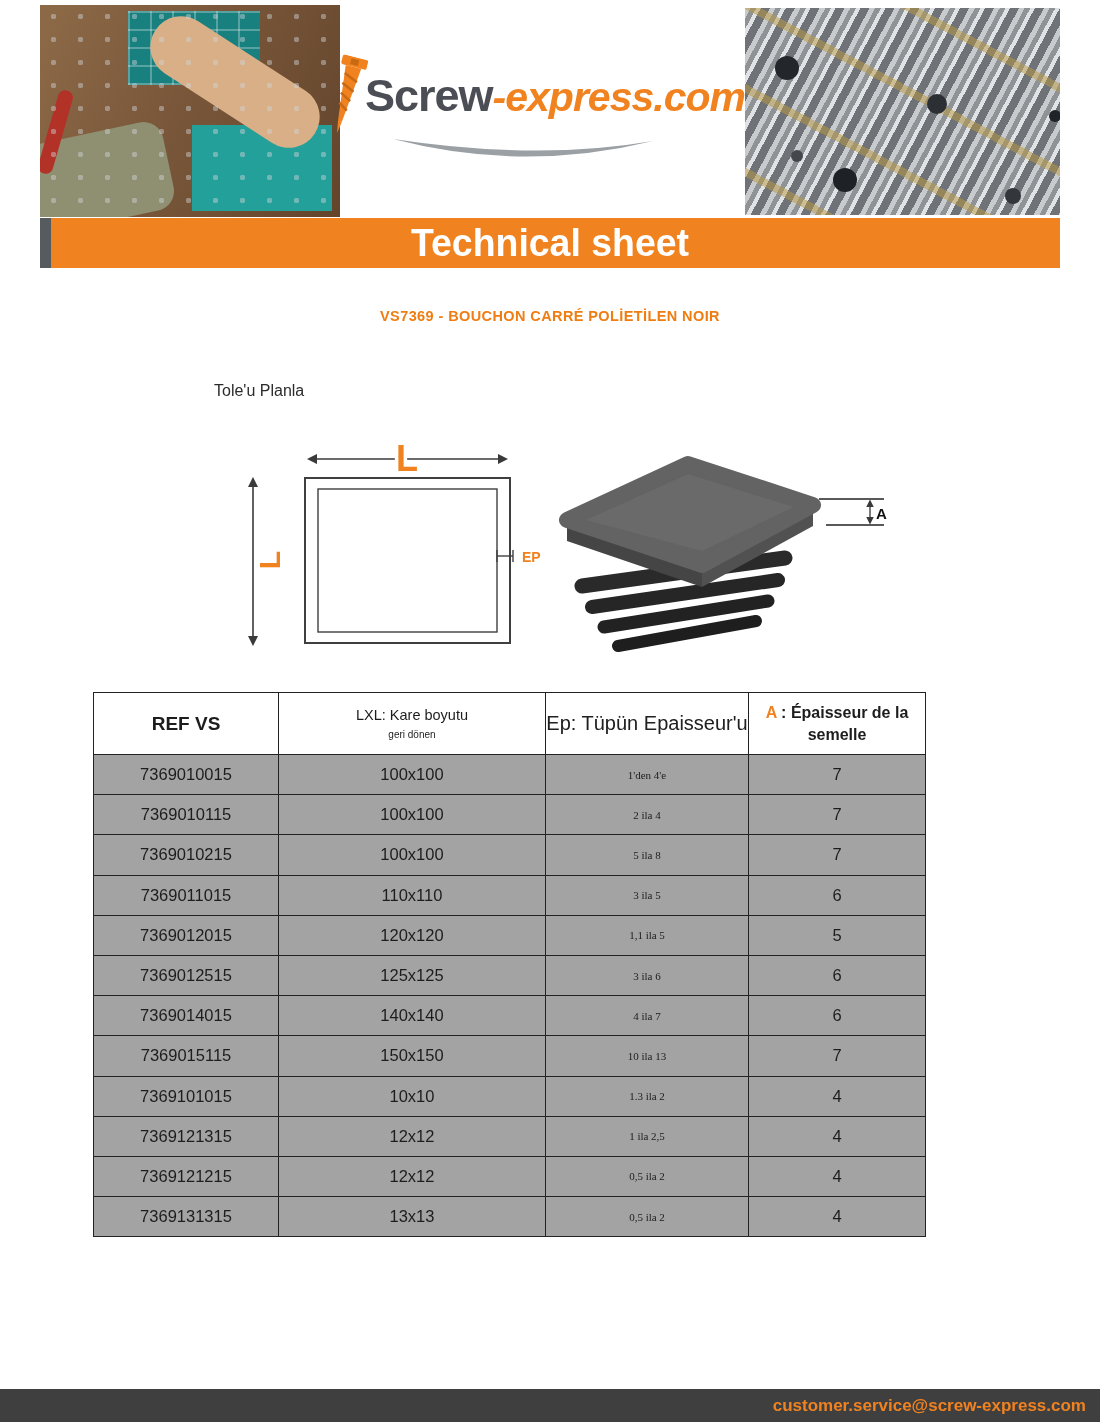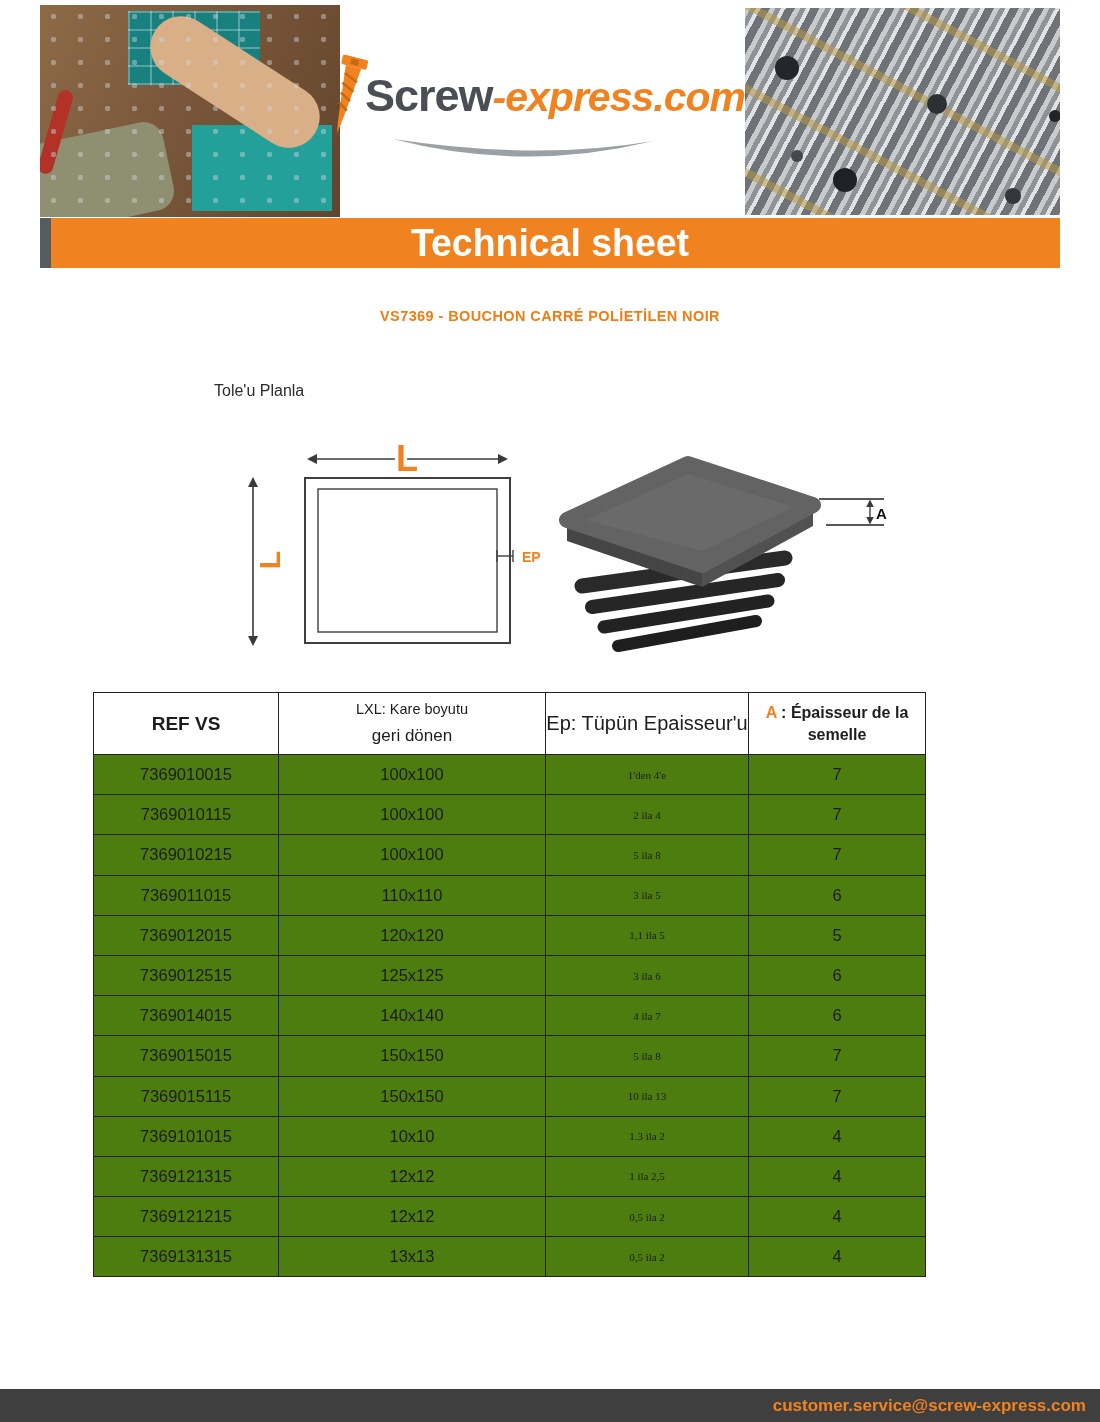--- a/index.html
+++ b/index.html
@@ -55,24 +55,24 @@
   .plan-label { position:absolute; left:170px; top:382px; font-size:16px; color:#2b2b2b;margin-left:44px; }
 
   
   .diagram { position:absolute; left:220px; top:438px; }
 
   
   .spec-table { position:absolute; left:93px; top:692px; width:832px;
     border-collapse:collapse; table-layout:fixed; color:var(--ink); }
   .spec-table th, .spec-table td { border:1.6px solid #222; text-align:center; vertical-align:middle; padding:0; }
   .spec-table thead tr { height:62px; }
-  .spec-table tbody tr { height:40.2px; background:#4d7c0f; }
+  .spec-table tbody tr { height:40.2px; background:#a3a3a3; }
   .th-ref { font-size:19px; font-weight:bold; }
   .th-lxl { font-weight:normal; font-size:14.5px; line-height:1.6; }
-  .th-lxl .sub { font-size:17px; }
+  .th-lxl .sub { font-size:10px; }
   .th-ep  { font-weight:normal; font-size:20px; color:#202020; }
   .th-a   { font-size:16px; font-weight:bold; line-height:1.35; padding:0 10px; }
   .th-a .a-prefix { color:var(--accent); }
   .c-ref, .c-size, .c-sole { font-size:16.5px; }
   .c-ep { font-size:11px;font-family:Liberation Serif, serif; }
 
   
   .footer { position:absolute; left:0; top:1389px; width:1100px; height:33px;
     background:var(--footer-bg); line-height:33px; text-align:right; padding-right:14px; }
   .footer-email { color:var(--accent); font-weight:bold; font-size:17px; }
@@ -213,26 +213,20 @@
       <td class="c-ep">3 ila 6</td>
       <td class="c-sole">6</td>
     </tr>
         <tr>
       <td class="c-ref">7369014015</td>
       <td class="c-size">140x140</td>
       <td class="c-ep">4 ila 7</td>
       <td class="c-sole">6</td>
     </tr>
         <tr>
-      <td class="c-ref">7369015015</td>
-      <td class="c-size">150x150</td>
-      <td class="c-ep">5 ila 8</td>
-      <td class="c-sole">7</td>
-    </tr>
-        <tr>
       <td class="c-ref">7369015115</td>
       <td class="c-size">150x150</td>
       <td class="c-ep">10 ila 13</td>
       <td class="c-sole">7</td>
     </tr>
         <tr>
       <td class="c-ref">7369101015</td>
       <td class="c-size">10x10</td>
       <td class="c-ep">1.3 ila 2</td>
       <td class="c-sole">4</td>

